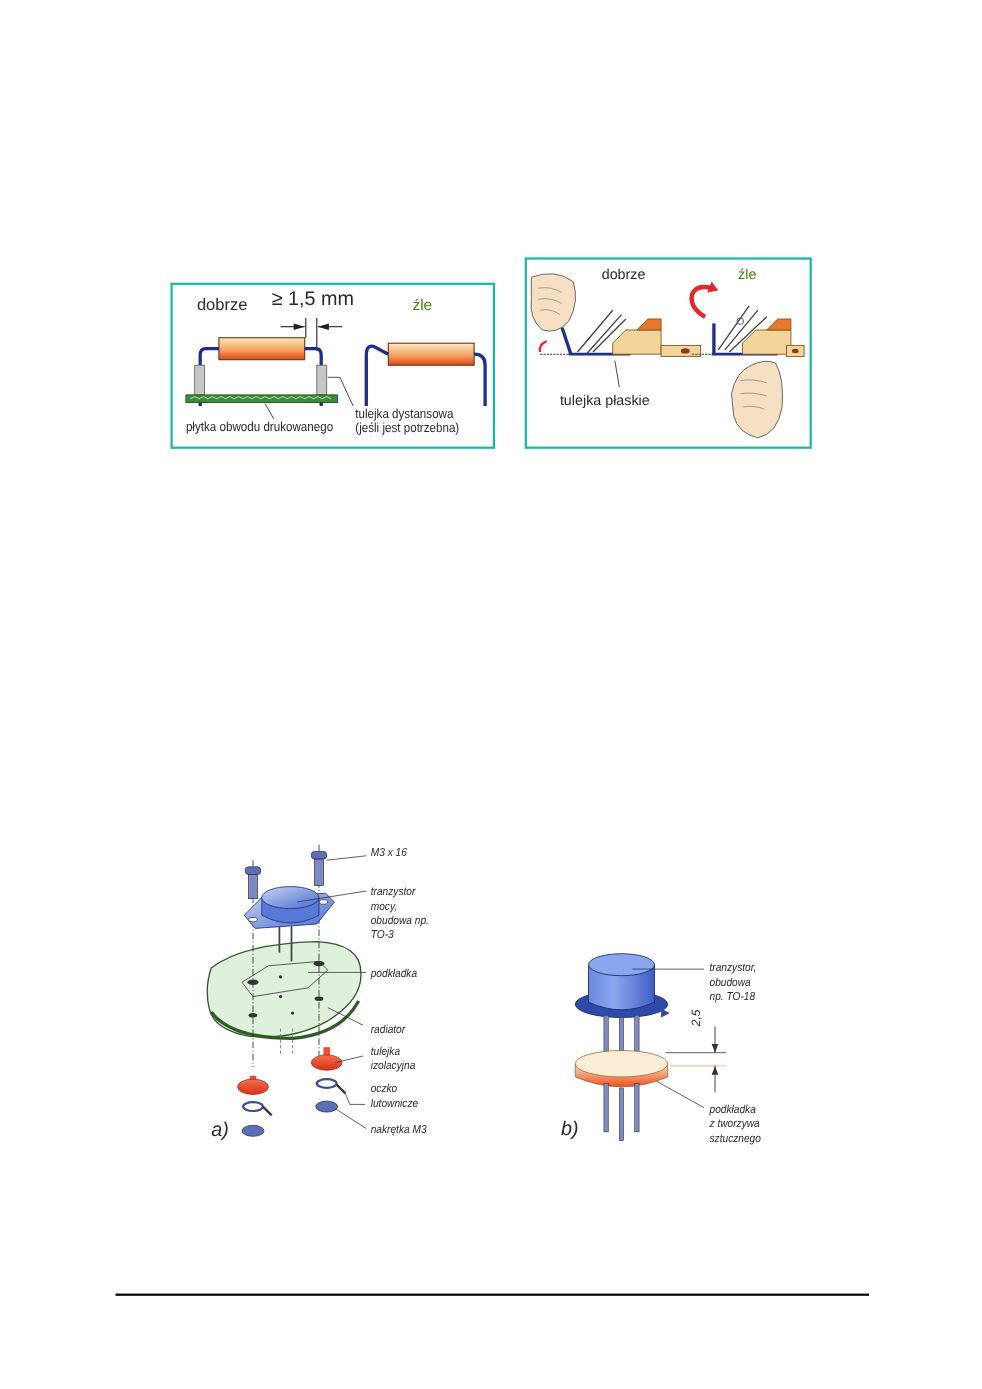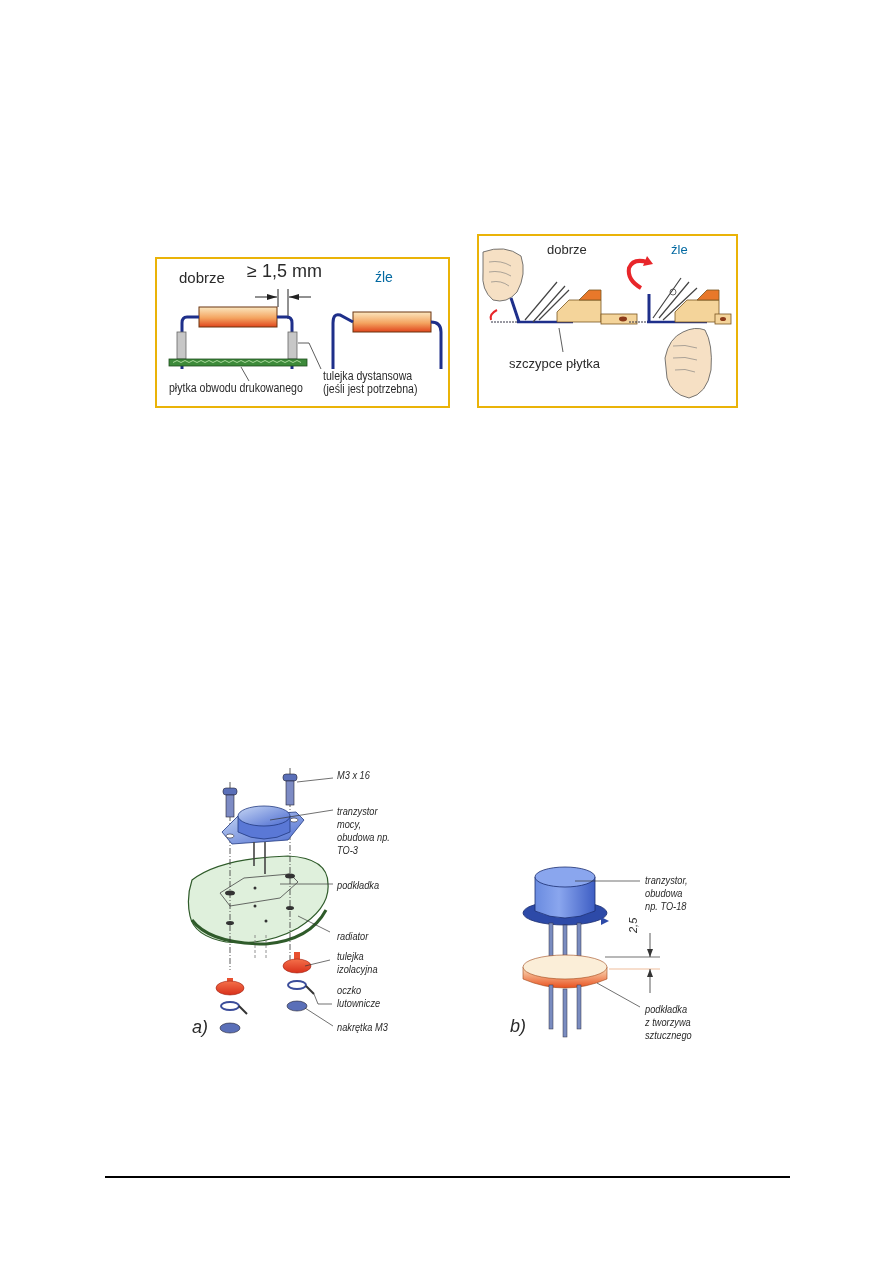--- a/index.html
+++ b/index.html
@@ -1,21 +1,21 @@
 <!DOCTYPE html>
 <html><head>
 <meta charset="utf-8">
 <style>
   html, body { margin: 0; padding: 0; background: #ffffff; }
   body { width: 893px; height: 1263px; position: relative; overflow: hidden;
          font-family: "Liberation Sans", sans-serif; color: #222; }
   .abs { position: absolute; font-style: italic; }
-  .fig-box { position: absolute; border: 2px solid #eab308; background: #fff; box-sizing: border-box; }
+  .fig-box { position: absolute; border: 2px solid #14b8a6; background: #fff; box-sizing: border-box; }
   .lbl { position: absolute; font-family: "Liberation Sans", sans-serif; color: #2a2a2a; white-space: nowrap; }
-  .lbl-red { color: #0369a1; }
+  .lbl-red { color: #4d7c0f; }
   .small { font-size: 10.5px; line-height: 12px; transform: scaleX(0.88); transform-origin: left top; }
   svg { position: absolute; overflow: visible; }
   .footer-rule { position: absolute; left: 105px; top: 1176px; width: 685px; height: 2px; background: #000; }
 </style>
 </head>
 <body>
 
 <div class="fig-box" style="left:155px; top:257px; width:295px; height:151px;">
   <svg width="295" height="151" viewBox="0 0 295 151" style="left:-2px; top:-2px;">
     <defs>
@@ -92,21 +92,21 @@
     <polygon points="198,78 210,66 242,66 242,88 198,88" fill="#f4d49a" stroke="#7a5520" stroke-width="0.8"></polygon>
     <polygon points="220,66 230,56 242,56 242,66" fill="#e8782a" stroke="#7a5520" stroke-width="0.8"></polygon>
     <rect x="238" y="80" width="16" height="10" fill="#f4d49a" stroke="#7a5520" stroke-width="0.8"></rect>
     <ellipse cx="246" cy="85" rx="3" ry="2" fill="#8b3a1a"></ellipse>
 
     <path d="M188,124 Q192,104 206,98 Q218,92 228,96 Q236,110 234,136 Q230,160 212,164 Q194,160 190,144 Z" fill="#f6e0c4" stroke="#555" stroke-width="0.8"></path>
     <path d="M196,112 Q208,110 220,114 M196,124 Q208,122 220,126 M198,136 Q208,134 218,138" fill="none" stroke="#777" stroke-width="0.6"></path>
   </svg>
   <span class="lbl" style="left:68px; top:6px; font-size:13px;">dobrze</span>
   <span class="lbl lbl-red" style="left:192px; top:6px; font-size:13px;">źle</span>
-  <span class="lbl" style="left:30px; top:120px; font-size:13px;">szczypce płytka</span>
+  <span class="lbl" style="left:30px; top:120px; font-size:13px;">tulejka płaskie</span>
 </div>
 
 <div class="abs" style="left:170px; top:760px; width:250px; height:285px;">
   <svg width="250" height="285" viewBox="0 0 250 285" style="left:0; top:0;">
     <defs>
       <linearGradient id="blueGrad" x1="0" y1="0" x2="1" y2="1">
         <stop offset="0" stop-color="#c6d6f4"></stop>
         <stop offset="1" stop-color="#4a6ad0"></stop>
       </linearGradient>
       <linearGradient id="redGrad" x1="0" y1="0" x2="0" y2="1">

